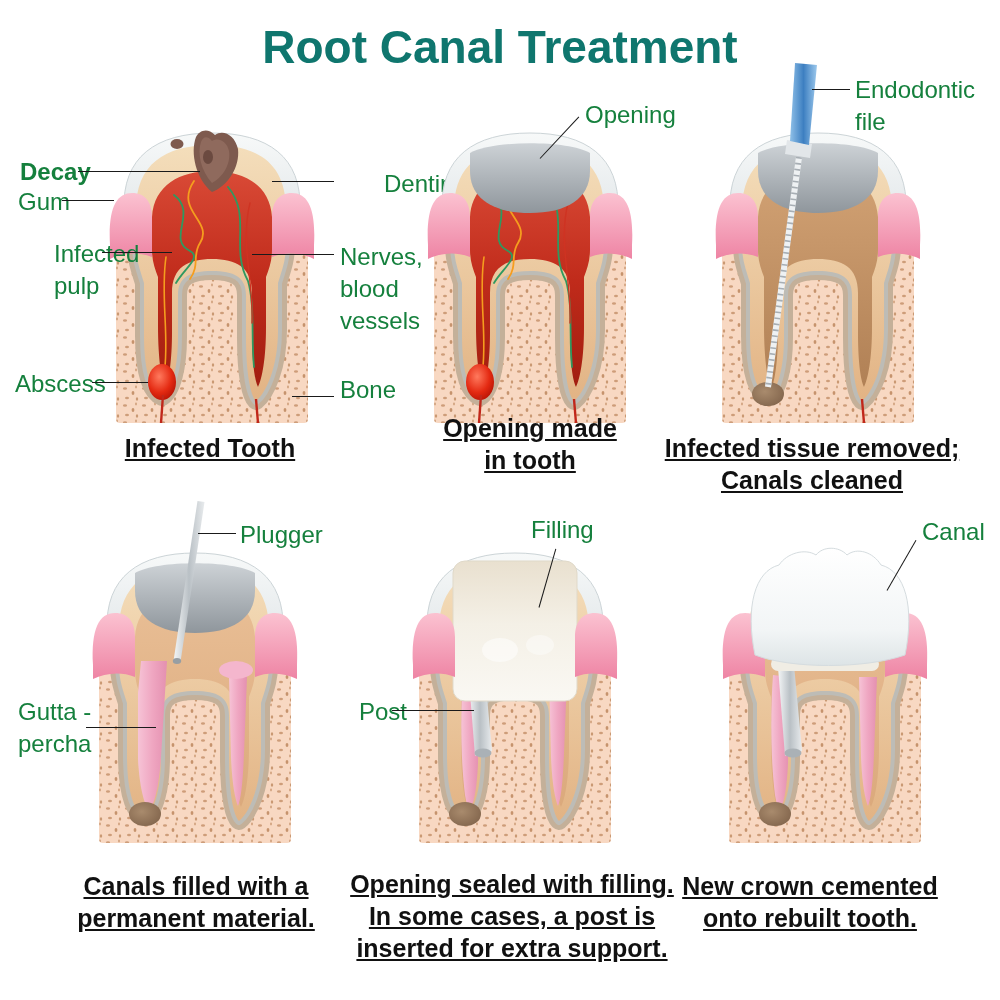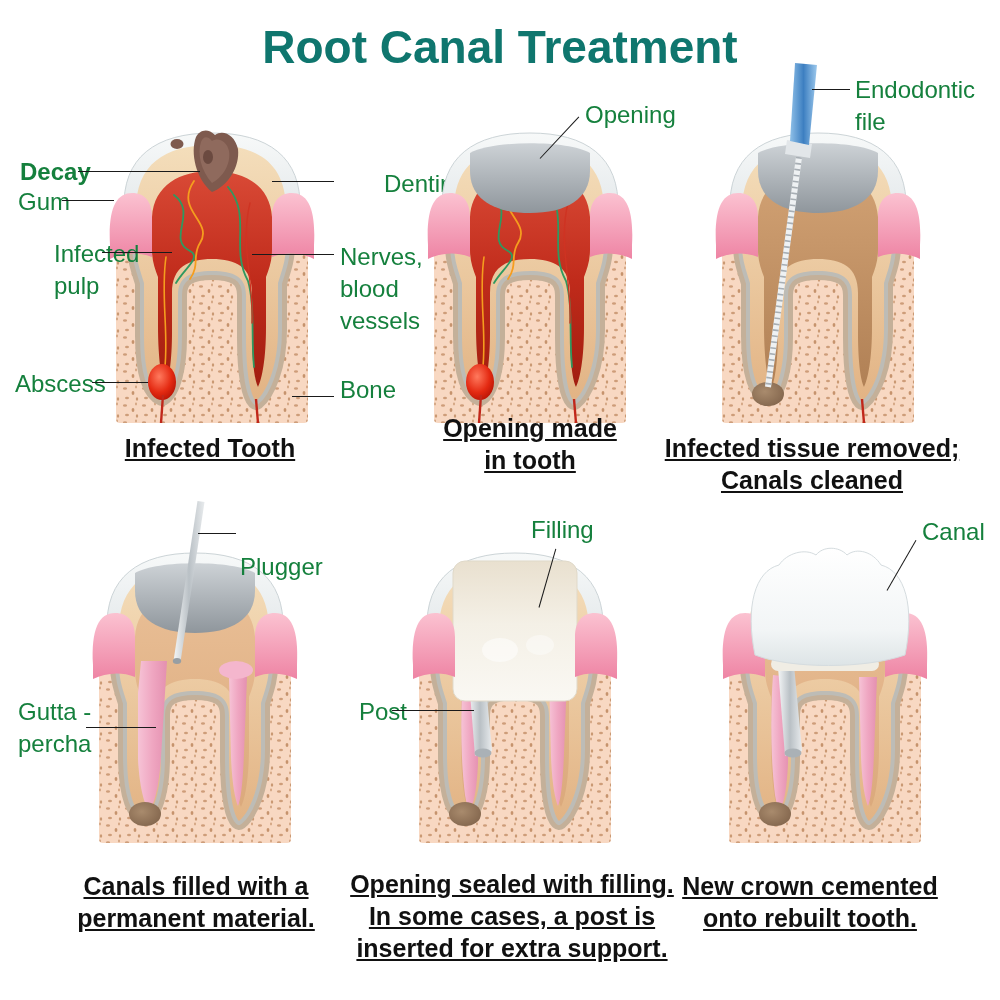--- a/index.html
+++ b/index.html
@@ -431,21 +431,21 @@
         <path d="M56,196 L82,196 L76,292 C74,322 69,340 64,346 C58,338 54,316 53,294 L53,228 Z" fill="url(#pnk3)"></path>
         <path d="M144,212 L162,212 L159,288 C158,316 156,334 153,341 C150,334 147,318 146,292 Z" fill="url(#pnk3)"></path>
         <ellipse cx="151" cy="205" rx="17" ry="9" fill="#f4b6cd"></ellipse>
         <path d="M50,108 C72,95 148,95 170,108 L170,126 C170,154 146,168 110,168 C74,168 50,154 50,126 Z" fill="url(#opn3)"></path>
         <ellipse cx="60" cy="349" rx="16" ry="12" fill="url(#apx3)"></ellipse>
         <path d="M8,200 C6,164 14,148 30,148 C44,148 50,158 50,172 L50,212 C36,206 20,208 8,214 Z" fill="url(#gum3)"></path>
 <path d="M212,200 C214,164 206,148 190,148 C176,148 170,158 170,172 L170,212 C184,206 200,208 212,214 Z" fill="url(#gum3)"></path>
         <polygon points="112.5,36 119.5,37 95.5,197 88.5,196" fill="url(#slv3)"></polygon>
         <ellipse cx="92" cy="196" rx="4.2" ry="3" fill="#979ea3"></ellipse>
       </svg>
-      <div class="diagram-label" style="left: 240px; top: 519px; margin-top: 32px;">Plugger</div>
+      <div class="diagram-label" style="left: 240px; top: 519px;">Plugger</div>
       <div class="leader" style="left: 198px; top: 533px; width: 38px;"></div>
       <div class="diagram-label" style="left: 18px; top: 696px;">Gutta -
 percha</div>
       <div class="leader" style="left: 86px; top: 727px; width: 70px;"></div>
       <div class="caption" style="left: 196px; top: 870px;">Canals filled with a
 permanent material.</div>
     </div>
     <div class="panel">
       <svg class="tooth-svg" width="220" height="390" viewBox="0 0 220 390" xmlns="http://www.w3.org/2000/svg" style="left: 405px; top: 465px;">
         <defs>

